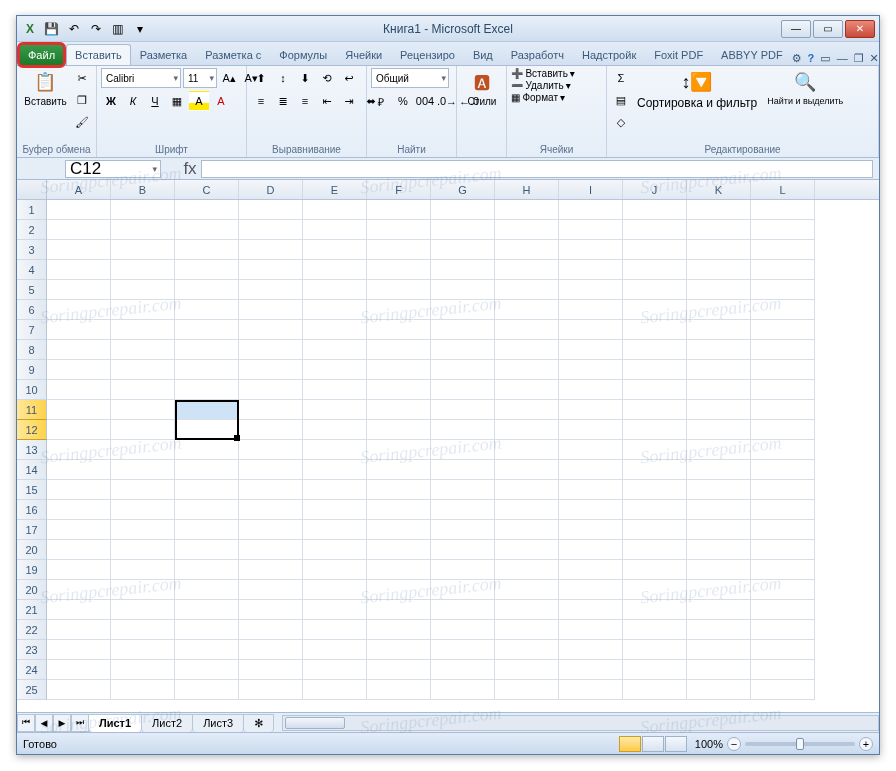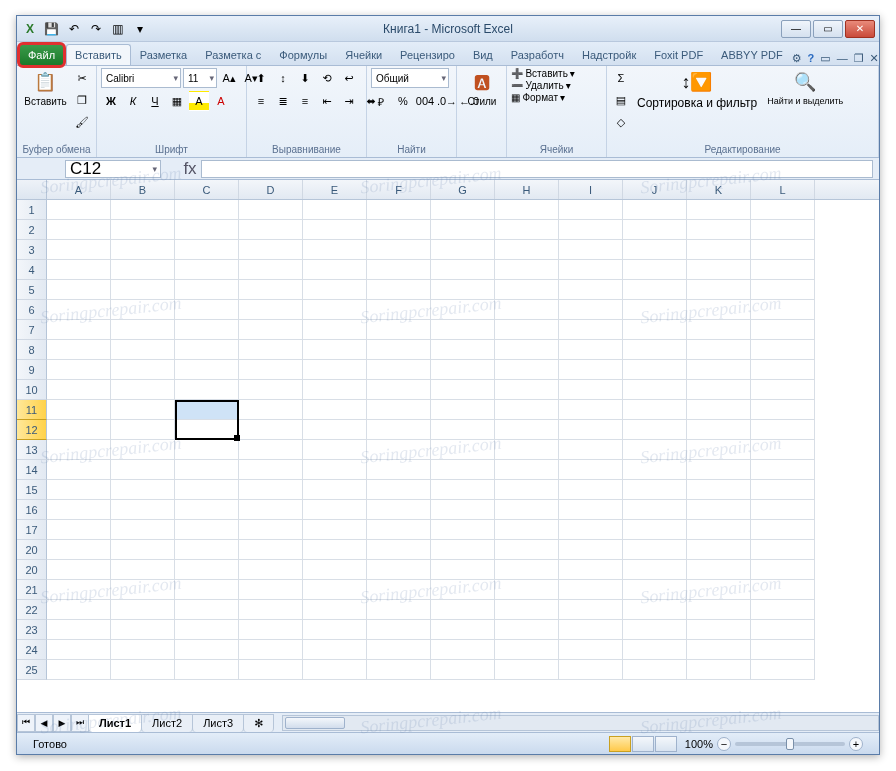--- a/index.html
+++ b/index.html
@@ -60,21 +60,21 @@
 
 .sheetbar { height: 20px; background:#e5edf7; display:flex; align-items:center; font-size:11px; border-top:1px solid #a9bcd5; }
 .shnav { display:flex; }
 .shnav button { width:18px; height:18px; border:1px solid #b6c5d8; background:#eef3fa; font-size:9px; cursor:pointer; }
 .shtab { padding: 2px 10px; border:1px solid #b6c5d8; border-bottom:none; background:#e9eff7; margin-left:-1px; cursor:pointer; border-radius:0 0 4px 4px; }
 .shtab.active { background:#fff; font-weight:bold; }
 .hscroll { flex:1; height:16px; margin-left:8px; background:#e2e9f2; border:1px solid #b6c5d8; position:relative;}
 .hscroll .thumb { position:absolute; left:2px; top:1px; width:60px; height:12px; background:linear-gradient(#f4f7fb,#d2ddec); border:1px solid #9fb2cc; border-radius:2px;}
 
 
-.status { height: 22px; background: linear-gradient(#e3edf8,#cadaee); display:flex; align-items:center; font-size:11px; padding:0 16px; border-top:1px solid #a9bcd5; }
+.status { height: 22px; background: linear-gradient(#e3edf8,#cadaee); display:flex; align-items:center; font-size:11px; padding:0 6px; border-top:1px solid #a9bcd5; }
 .status .spacer { flex:1; }
 .viewbtns { display:flex; gap:1px; margin-right:8px;}
 .viewbtn { width:22px; height:16px; border:1px solid #9fb2cc; background:linear-gradient(#f4f7fb,#d8e3f0); cursor:pointer;}
 .viewbtn.active { background:linear-gradient(#ffe9a8,#ffc94a); border-color:#c9a020;}
 .zoom { display:flex; align-items:center; gap:4px; }
 .zslider { width:110px; height:4px; background:#b6c5d8; position:relative; border-radius:2px;}
 .zslider .zthumb { position:absolute; left:50%; top:-4px; width:8px; height:12px; background:#f4f7fb; border:1px solid #7a90aa; border-radius:2px; transform:translateX(-50%);}
 .zbtn { width:14px; height:14px; border:1px solid #9fb2cc; border-radius:7px; text-align:center; line-height:12px; font-size:11px; cursor:pointer; background:#f4f7fb;}
 
 
@@ -523,20 +523,35 @@
           <div class="cell"></div>
           <div class="cell"></div>
           <div class="cell"></div>
           <div class="cell"></div>
           <div class="cell"></div>
           <div class="cell"></div>
           <div class="cell"></div>
           <div class="cell"></div>
         </div>
         <div class="gridrow">
+          <div class="rowhead">19</div>
+          <div class="cell"></div>
+          <div class="cell"></div>
+          <div class="cell"></div>
+          <div class="cell"></div>
+          <div class="cell"></div>
+          <div class="cell"></div>
+          <div class="cell"></div>
+          <div class="cell"></div>
+          <div class="cell"></div>
+          <div class="cell"></div>
+          <div class="cell"></div>
+          <div class="cell"></div>
+        </div>
+        <div class="gridrow">
           <div class="rowhead">20</div>
           <div class="cell"></div>
           <div class="cell"></div>
           <div class="cell"></div>
           <div class="cell"></div>
           <div class="cell"></div>
           <div class="cell"></div>
           <div class="cell"></div>
           <div class="cell"></div>
           <div class="cell"></div>

